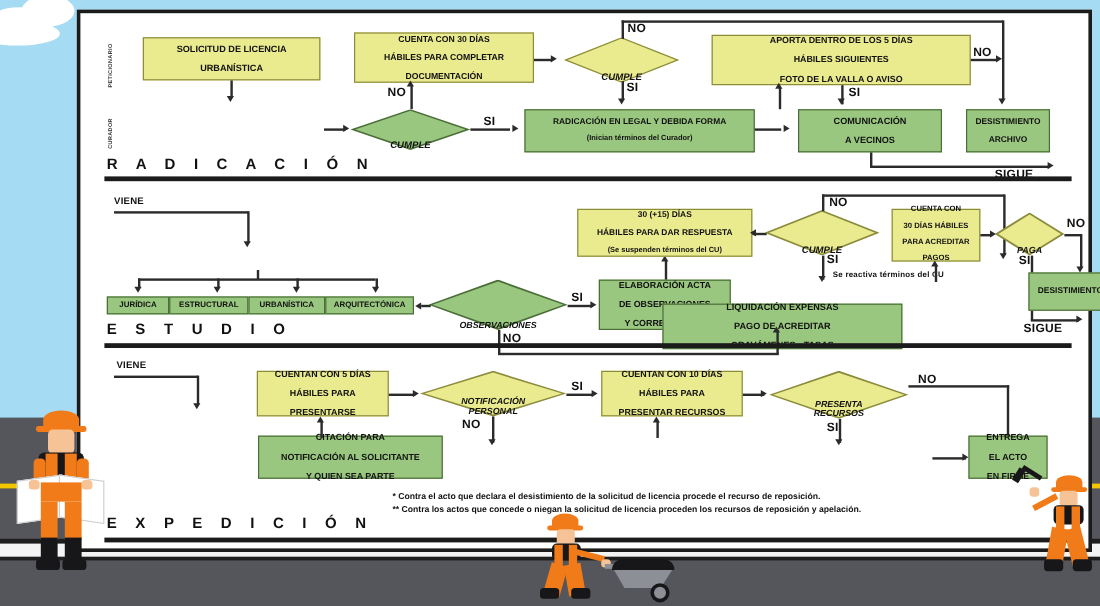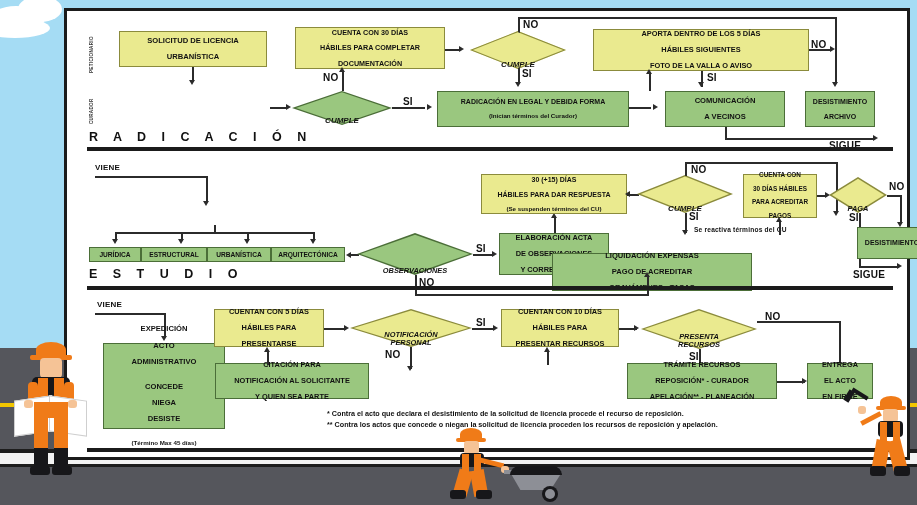--- a/index.html
+++ b/index.html
@@ -360,31 +360,20 @@
   <div class="lbl" style="left:352px;top:266px;">NO</div>
 
   <div class="sect" style="left:22px;top:256px;">E S T U D I O</div>
   <div class="sectline" style="left:20px;top:275px;width:806px;"></div>
 
   <div class="lbl" style="left:30px;top:289px;font-size:8px;">VIENE</div>
   <div class="ln h" style="left:28px;top:302px;width:70px;"></div>
   <div class="ln v" style="left:97px;top:302px;height:24px;"></div>
   <div class="av" style="left:93.5px;top:325px;"></div>
 
-  <div class="box green" style="left:36px;top:332px;width:122px;height:86px;font-size:7.6px;">
-    <span>
-      <span>EXPEDICIÓN</span><br>
-      <span>ACTO</span><br>
-      <span>ADMINISTRATIVO</span><br><br>
-      <span>CONCEDE</span><br>
-      <span>NIEGA</span><br>
-      <span>DESISTE</span><br><br>
-      <span class="sub">(Término Max 45 días)</span>
-    </span>
-  </div>
 
   <div class="box yellow" style="left:147px;top:298px;width:110px;height:38px;font-size:7.4px;">
     <span><span>CUENTAN CON 5 DÍAS</span><br><span>HÁBILES PARA</span><br><span>PRESENTARSE</span></span>
   </div>
 
   <div class="ln h" style="left:257px;top:317px;width:22px;"></div>
   <div class="ah" style="left:277px;top:313.6px;"></div>
 
   <div class="dia" style="left:283px;top:298px;width:122px;height:38px;">
     <div class="shape" style="background:#8b8b3c;clip-path:polygon(50% 0,100% 50%,50% 100%,0 50%);"></div>
@@ -431,28 +420,26 @@
 
   <div class="box green" style="left:148px;top:352px;width:154px;height:36px;font-size:7.4px;">
     <span><span>CITACIÓN PARA</span><br><span>NOTIFICACIÓN AL SOLICITANTE</span><br><span>Y QUIEN SEA PARTE</span></span>
   </div>
   <div class="ln v" style="left:200px;top:340px;height:14px;"></div>
   <div class="avu" style="left:196.5px;top:336px;"></div>
 
   <div class="ln v" style="left:480px;top:340px;height:14px;"></div>
   <div class="avu" style="left:476.5px;top:336px;"></div>
 
-  <div class="box green" style="left:560px;top:352px;width:150px;height:36px;font-size:7.4px;">
-    <span><span>TRÁMITE RECURSOS</span><br><span>REPOSICIÓN* - CURADOR</span><br><span>APELACIÓN** - PLANEACIÓN</span></span>
-  </div>
 
   <div class="ln h" style="left:710px;top:370px;width:28px;"></div>
   <div class="ah" style="left:735px;top:366.6px;"></div>
 
   <div class="box green" style="left:740px;top:352px;width:66px;height:36px;font-size:7.4px;">
     <span><span>ENTREGA</span><br><span>EL ACTO</span><br><span>EN FIRME</span></span>
   </div>
 
   <div class="note" style="left:260px;top:398px;">* Contra el acto que declara el desistimiento de la solicitud de licencia procede el recurso de reposición.</div>
   <div class="note" style="left:260px;top:409px;">** Contra los actos que concede o niegan la solicitud de licencia proceden los recursos de reposición y apelación.</div>
 
+  <div class="sect" style="left:22px;top:418px;">E X P E D I C I Ó N</div>
   <div class="sectline" style="left:20px;top:437px;width:806px;"></div>
 </div>
 
 </body></html>

